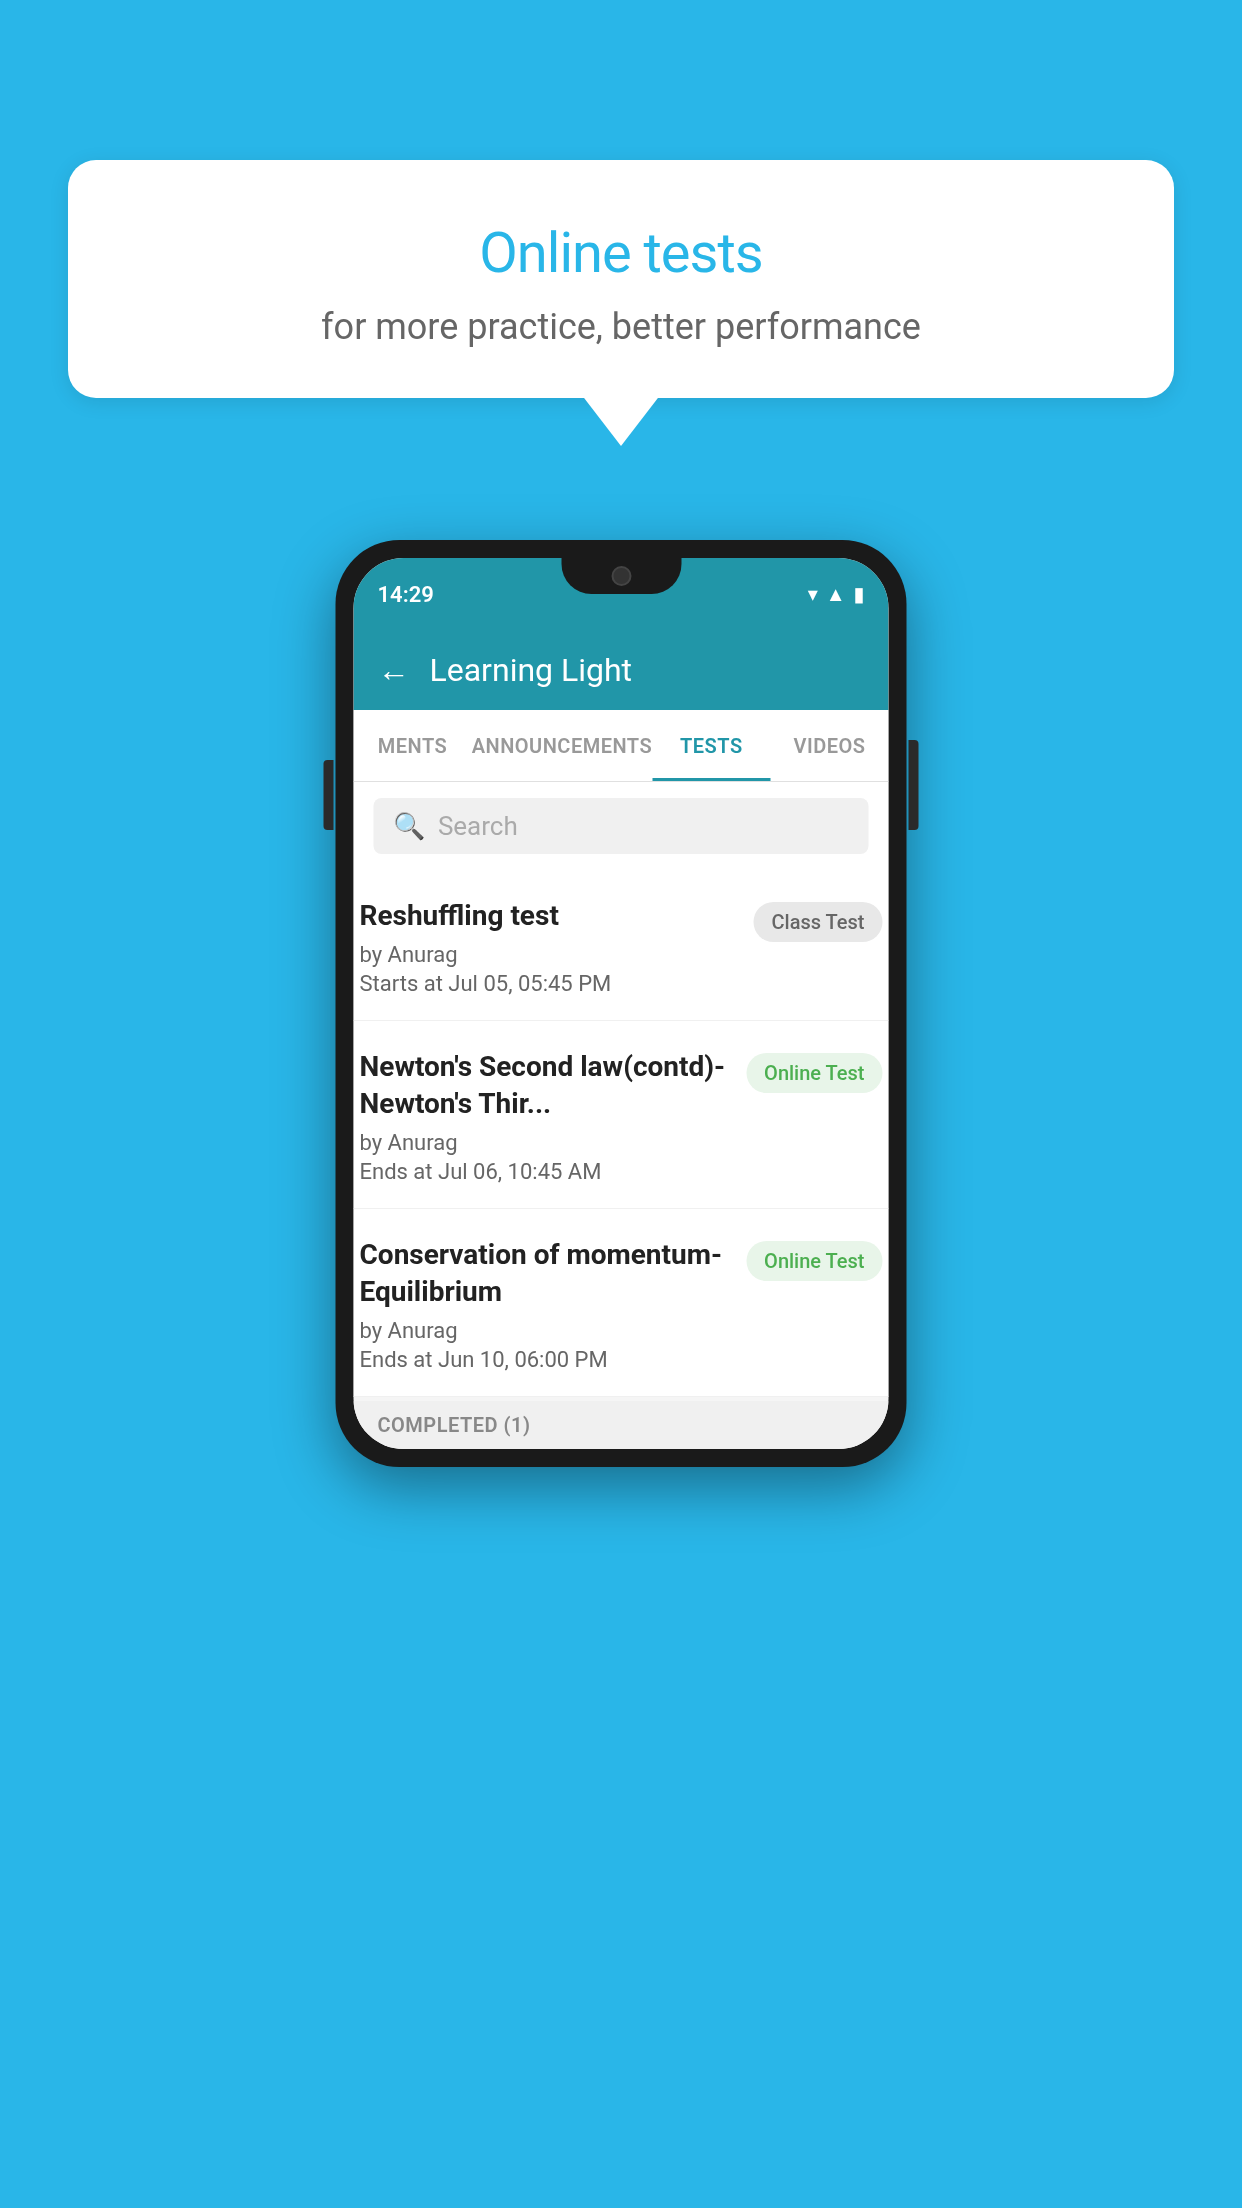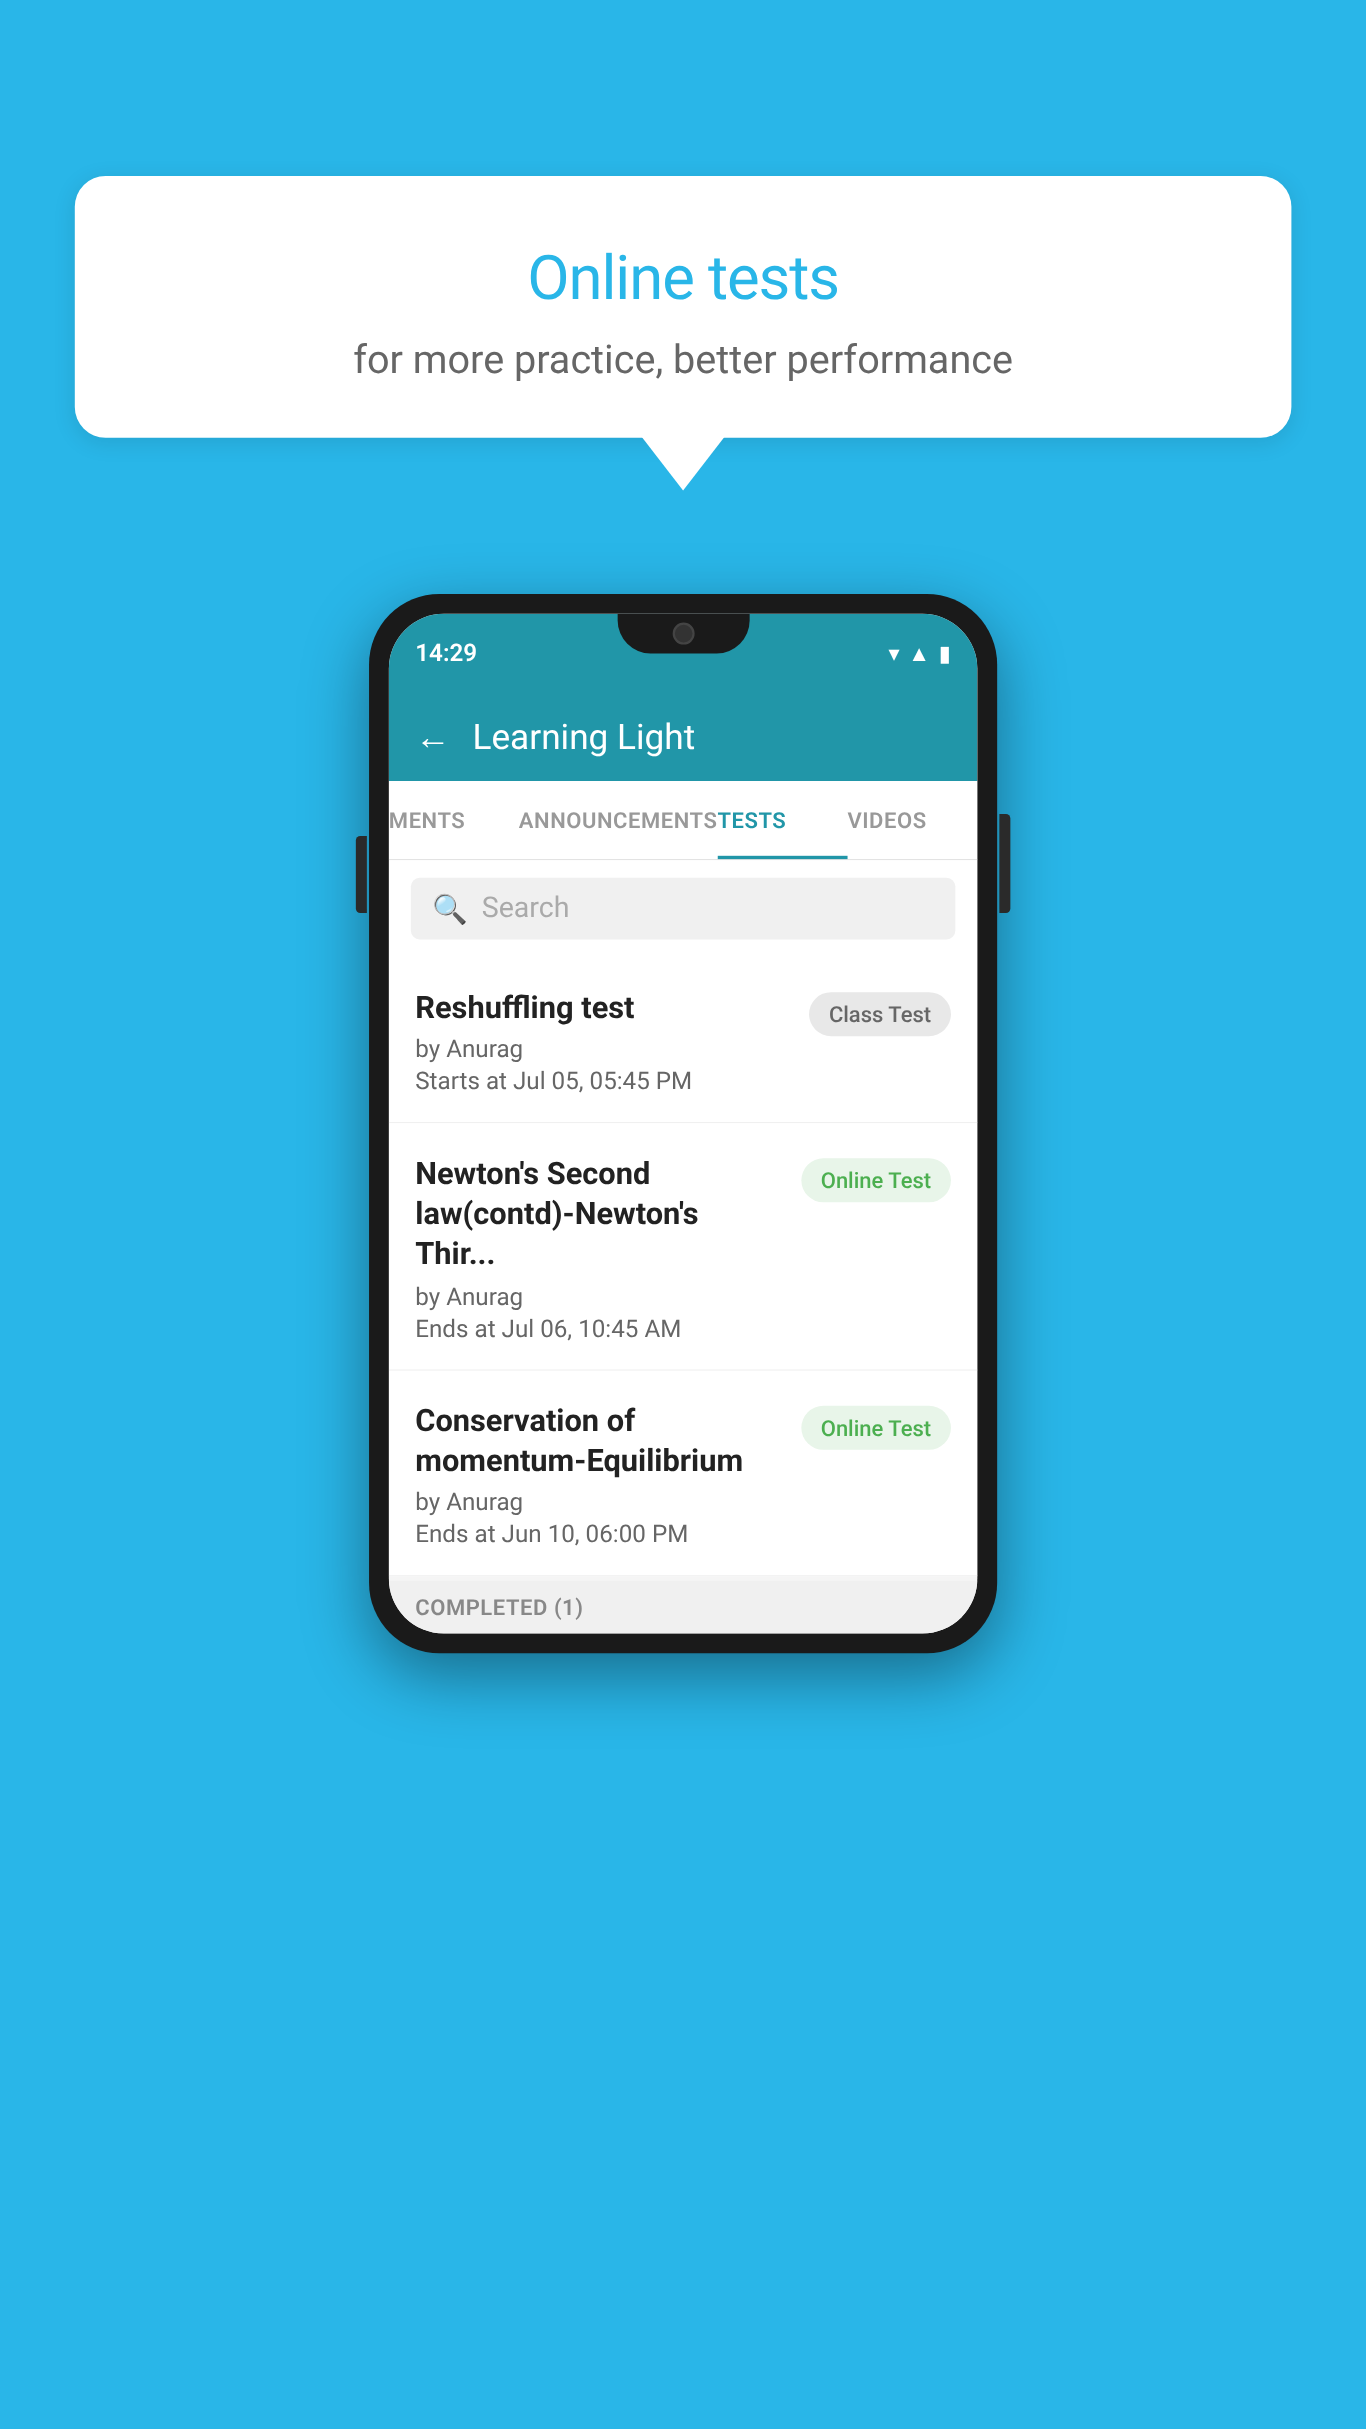--- a/index.html
+++ b/index.html
@@ -181,21 +181,21 @@
       background: white;
       display: flex;
       border-bottom: 1px solid #e0e0e0;
       height: 72px;
     }
 
     .tab-item {
       flex: 1;
       display: flex;
       align-items: center;
-      justify-content: flex-start;
+      justify-content: center;
       font-size: 20px;
       font-weight: 600;
       color: #999;
       letter-spacing: 0.5px;
       cursor: pointer;
       position: relative;
     }
 
     .tab-item.active {
       color: #2196a8;
@@ -249,21 +249,21 @@
       color: #888;
       letter-spacing: 0.5px;
     }
 
     
     .test-list {
       background: white;
     }
 
     .test-item {
-      padding: 28px 24px 24px;
+      padding: 28px 6px 24px;
       border-bottom: 1px solid #f0f0f0;
       display: flex;
       align-items: flex-start;
       justify-content: space-between;
     }
 
     .test-info {
       flex: 1;
       padding-right: 16px;
     }

